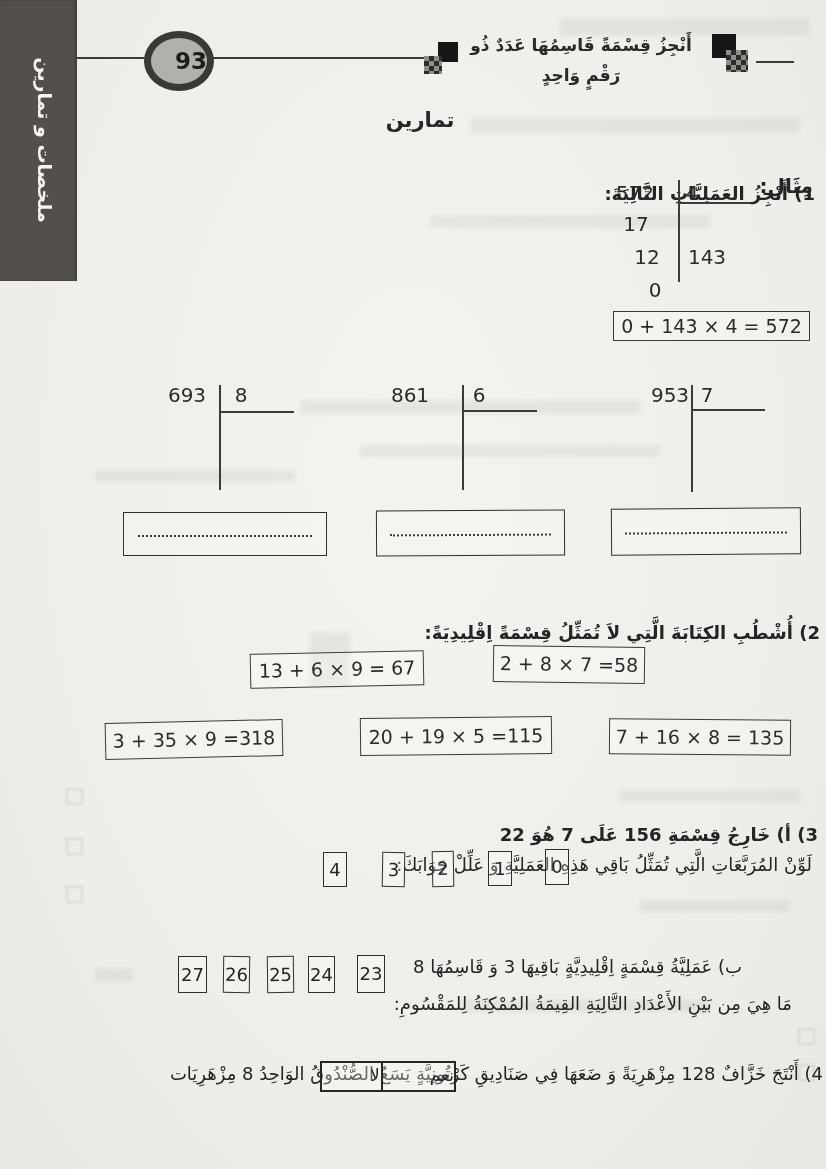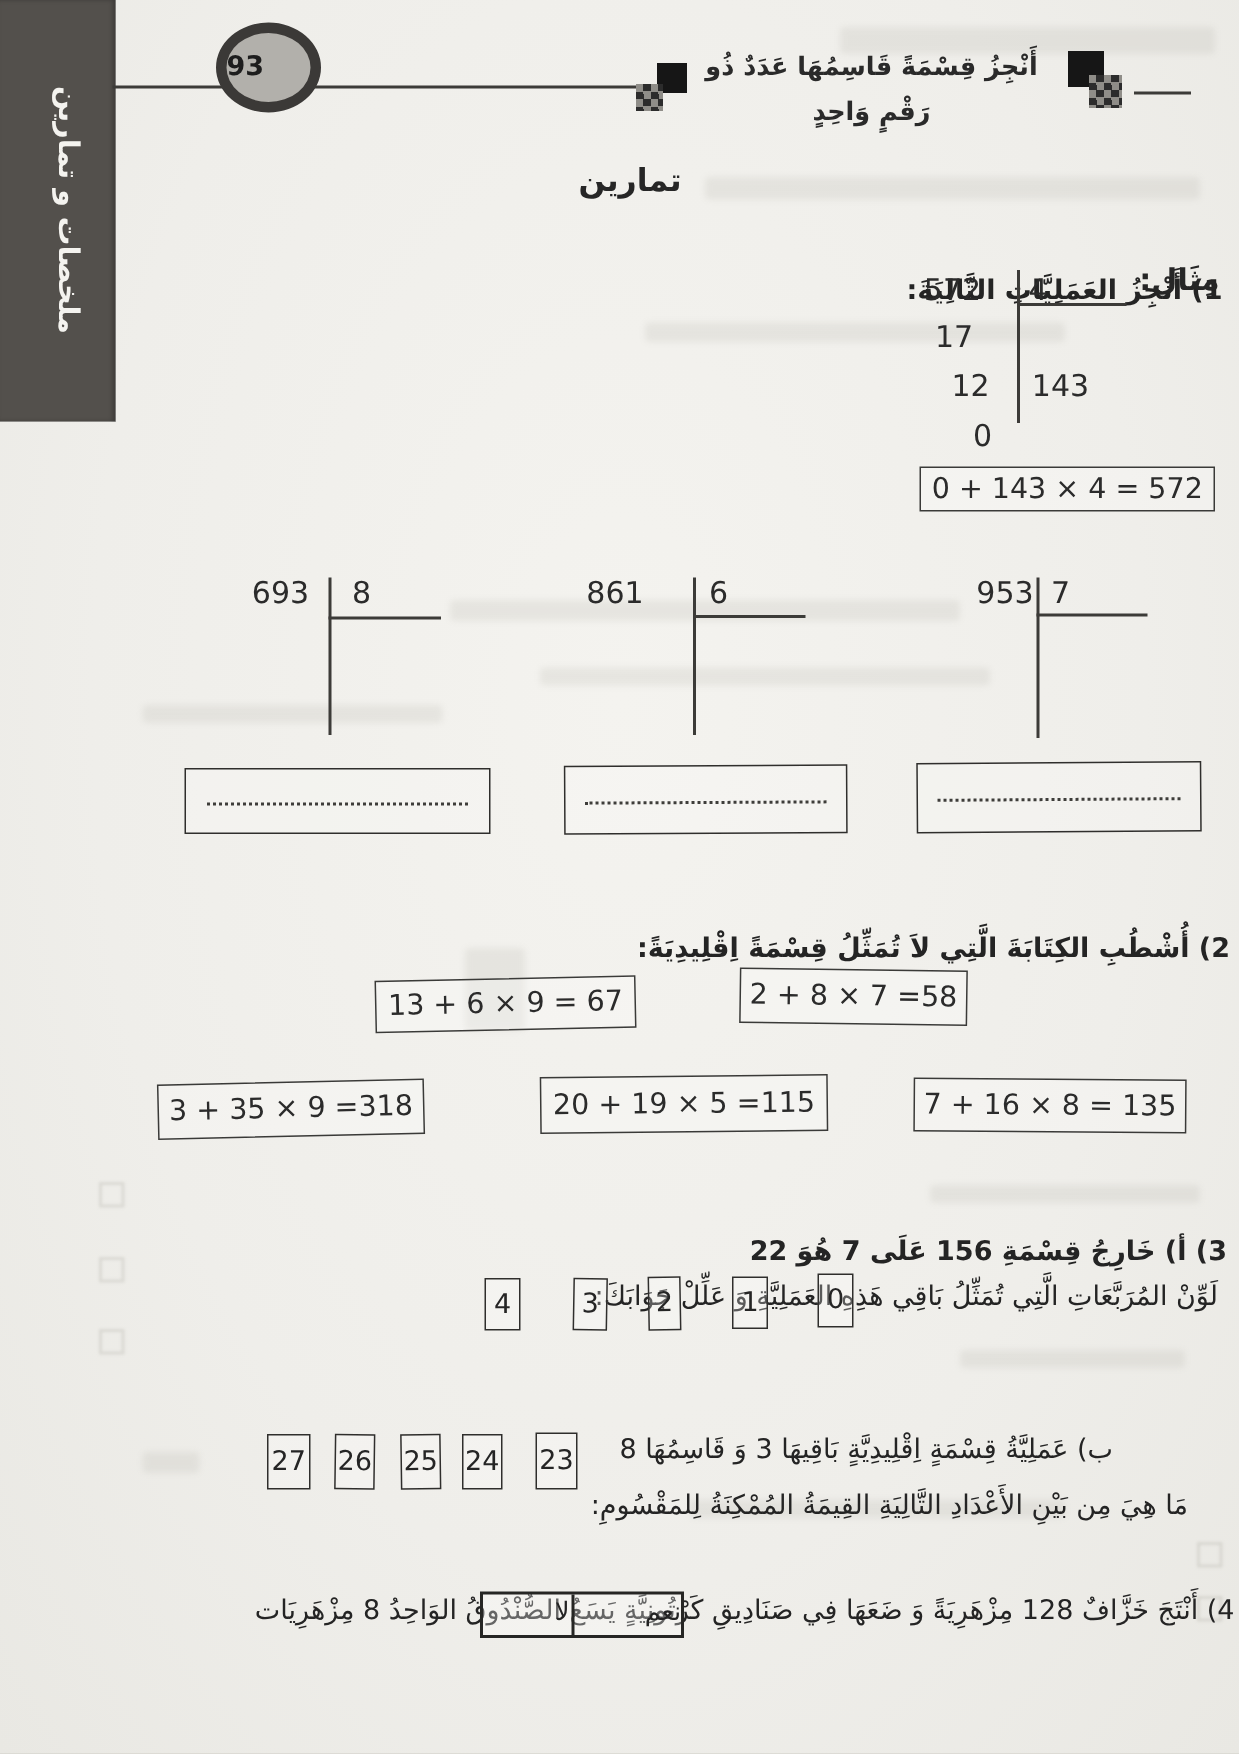--- a/index.html
+++ b/index.html
@@ -19,24 +19,24 @@
   .line{background:#3c3b38;}
   
   .sidebar{left:0;top:0;width:77px;height:281px;background:#53504c;box-shadow:inset -2px 0 3px rgba(0,0,0,.25);}
   .sidebar-label{
     left:56px;top:24px;width:232px;height:28px;
     transform:rotate(90deg);transform-origin:0 0;
     direction:rtl;text-align:center;color:#f4f3ef;font-size:19px;font-weight:bold;letter-spacing:.5px;
   }
   
   .page-circle{
-    left:144px;top:15px;width:56px;height:46px;
+    left:144px;top:31px;width:56px;height:46px;
     border:7px solid #3b3937;border-radius:50%;
     background:#b2b0ab;color:#1d1d1d;
-    font-size:18px;font-weight:bold;line-height:46px;text-align:left;z-index:3;
+    font-size:23px;font-weight:bold;line-height:46px;text-align:right;z-index:3;
   }
   .checker{background:conic-gradient(#2c2c2c 0 25%,#8f8d88 0 50%,#2c2c2c 0 75%,#8f8d88 0);background-size:10px 10px;}
   .solid-sq{background:#161616;}
   .hdr-title{font-size:17px;color:#2a2a2a;}
   
   .num{font-size:20px;color:#2b2b2b;text-align:center;}
   .vline{width:2px;background:#3c3b38;}
   .hline{height:2px;background:#3c3b38;}
   
   .eqbox{

